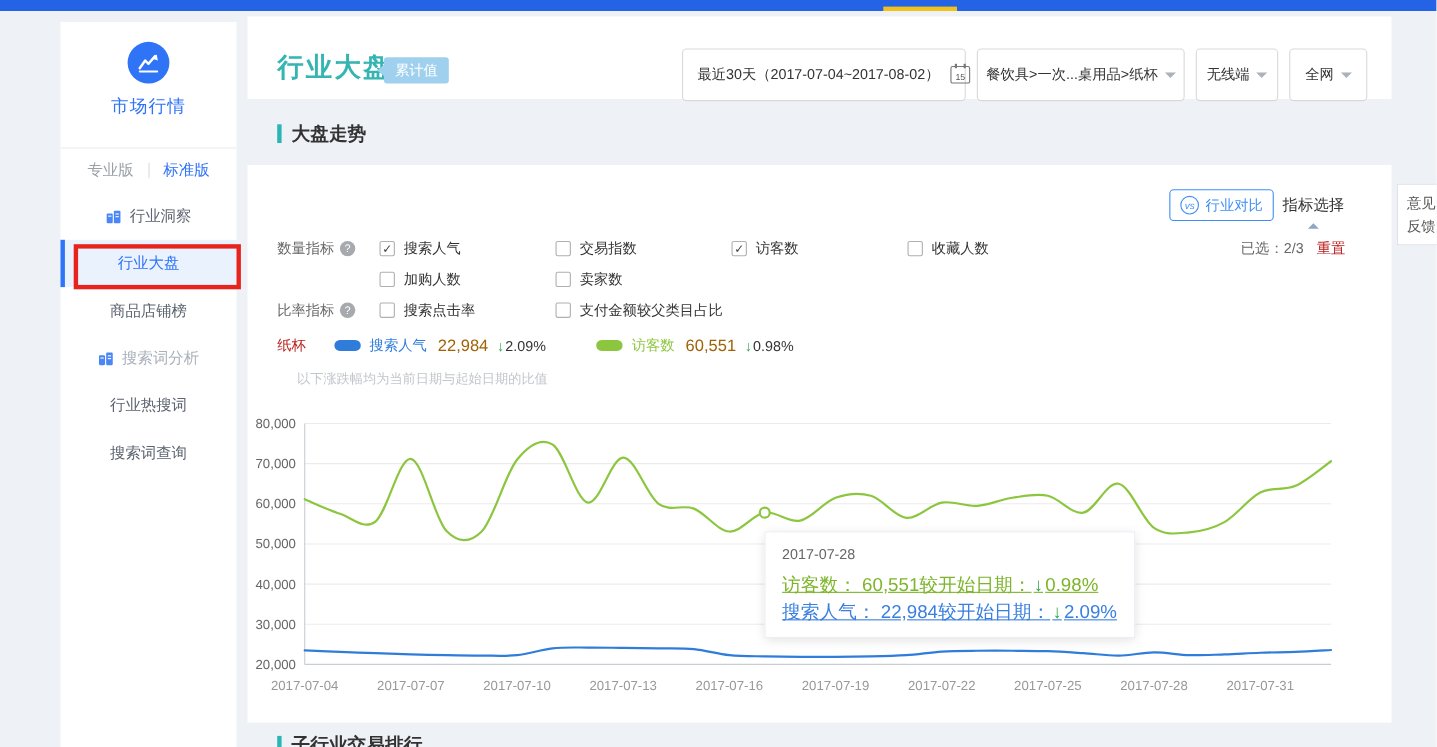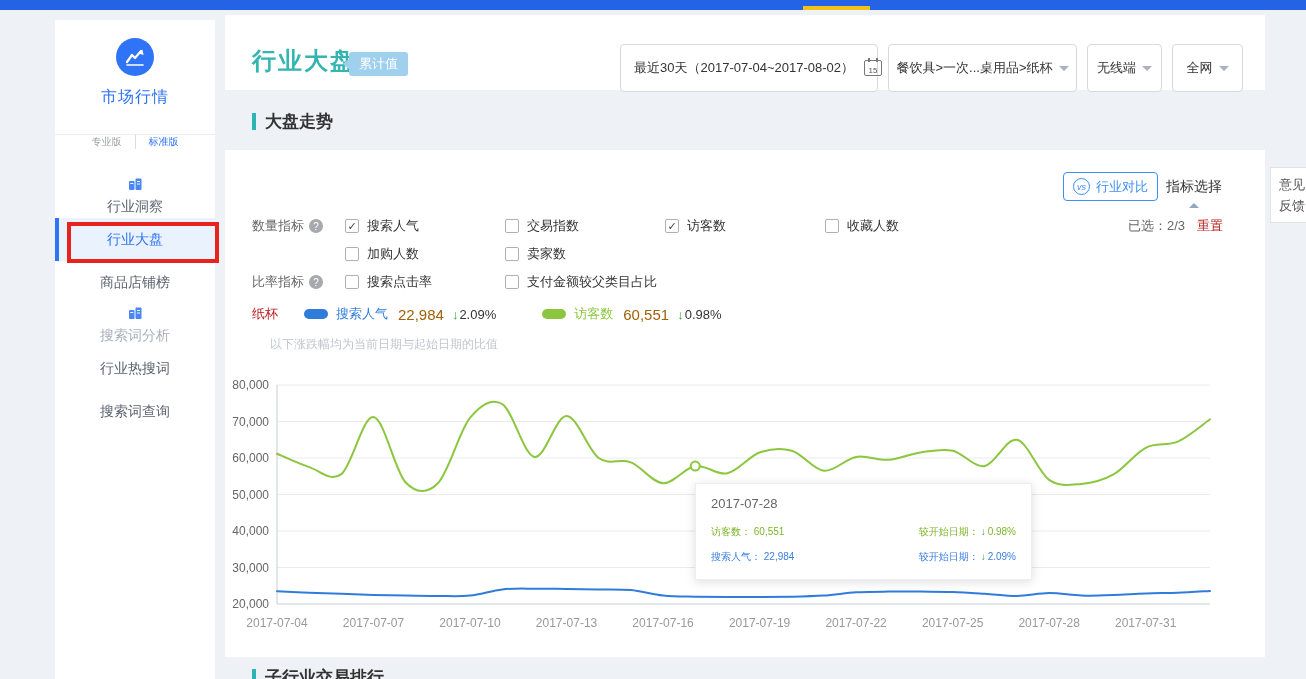--- a/index.html
+++ b/index.html
@@ -7,26 +7,26 @@
        font-family:"Liberation Sans","DejaVu Sans",sans-serif;-webkit-font-smoothing:antialiased;}
   
   .topbar{position:absolute;left:0;top:0;width:1306px;height:10px;background:#2463e6;}
   .topbar-accent{position:absolute;left:803px;top:6px;width:67px;height:4px;background:#f2c219;}
   
   .sidebar{position:absolute;left:55px;top:20px;width:160px;height:659px;background:#fff;}
   .side-brand{padding-top:18px;text-align:center;}
   .brand-icon{width:38px;height:38px;border-radius:50%;background:#2f73f7;margin:0 auto;display:flex;align-items:center;justify-content:center;}
   .brand-title{margin-top:11px;font-size:16px;color:#2f73f7;letter-spacing:1px;}
   .side-divider{height:1px;background:#ececec;margin-top:26px;}
-  .version-tabs{height:40px;display:flex;align-items:flex-start;justify-content:center;font-size:10px;}
+  .version-tabs{height:40px;display:flex;align-items:center;justify-content:center;font-size:14px;}
   .vt{color:#9aa0a8;cursor:pointer;}
   .vt.active{color:#2f73f7;}
   .vt-sep{width:1px;height:14px;background:#dcdcdc;margin:0 13px;}
   .side-item{height:43px;display:flex;align-items:center;justify-content:center;gap:7px;
-             font-size:14px;color:#5c6470;position:relative;cursor:pointer;flex-direction:column;}
+             font-size:14px;color:#5c6470;position:relative;cursor:pointer;}
   .side-item.active{background:#e9f2fd;color:#2f73f7;}
   .side-item.muted{color:#a9b0ba;}
   .active-bar{position:absolute;left:0;top:0;width:4px;height:100%;background:#2f73f7;}
   .annotation-box{position:absolute;left:67px;top:222px;width:152px;height:41px;
                   border:4px solid #e7231e;box-sizing:border-box;z-index:20;pointer-events:none;}
   
   .main-header{position:absolute;left:225px;top:15px;width:1040px;height:75px;background:#fff;}
   .page-title{position:absolute;left:27px;top:30px;font-size:24px;font-weight:bold;color:#35b5b2;letter-spacing:2px;}
   .badge{position:absolute;left:124px;top:37px;background:#9fd0ee;color:#fff;font-size:13px;
          padding:3px 10px;border-radius:3px;}
@@ -80,21 +80,21 @@
   .legend-name{margin-right:10px;}
   .legend-val{font-size:15px;color:#a16207;margin-right:8px;}
   .legend-chg{color:#333;margin-right:46px;display:flex;align-items:center;gap:1px;}
   .dn-arrow{color:#2fa84f;font-weight:bold;}
   .chart-note{position:absolute;left:45px;top:186px;font-size:12px;color:#c2c6cc;}
   .chart-svg{position:absolute;left:0;top:225px;}
   
   .tooltip{position:absolute;left:470px;top:333px;width:337px;box-sizing:border-box;background:#fff;
            border:1px solid #ebeef2;box-shadow:0 2px 10px rgba(0,0,0,.13);padding:9px 15px 10px;z-index:8;}
   .tt-date{font-size:13px;color:#666;margin-bottom:4px;line-height:22px;}
-  .tt-row{display:flex;justify-content:space-between;font-size:10px;line-height:25px;}
+  .tt-row{display:flex;font-size:17px;line-height:25px;text-decoration:underline;}
   .tt-green{color:#7cb52a;}
   .tt-blue{color:#3a7fe0;}
   .tt-right .dn-arrow{margin:0 2px;}
   
   .feedback{position:absolute;left:1270px;top:167px;width:40px;height:56px;background:#fff;
             border:1px solid #dfe3e8;box-sizing:border-box;display:flex;flex-direction:column;justify-content:center;
             padding-left:8px;font-size:13px;color:#555;line-height:21px;cursor:pointer;}
   
   .bottom-section{position:absolute;left:252px;top:666px;display:flex;align-items:center;gap:9px;}
   .bottom-section span{font-size:17px;font-weight:bold;color:#333;}

